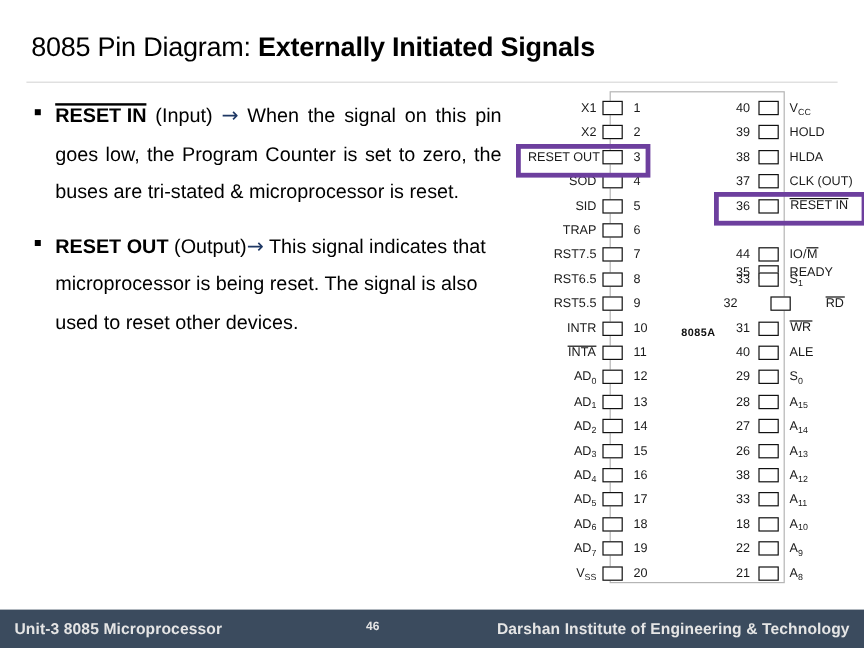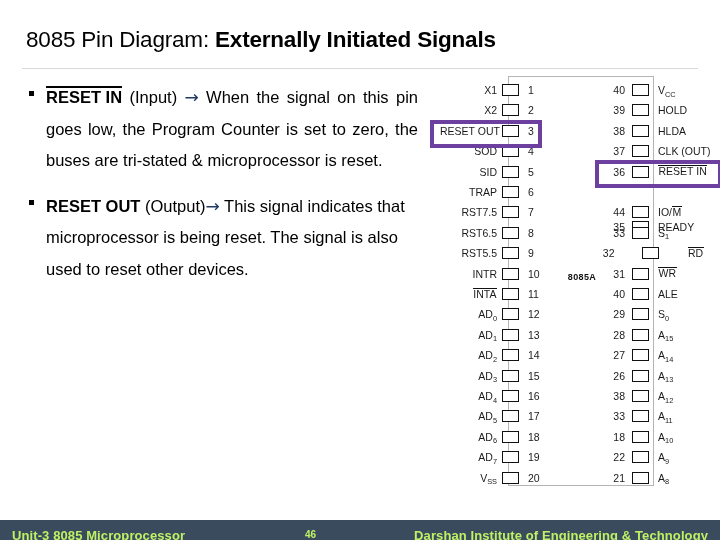--- a/index.html
+++ b/index.html
@@ -170,23 +170,23 @@
   }
   #hl-reset-out { left: -10px; top: 44px;  width: 112px; height: 28px; }
   #hl-reset-in  { left: 155px; top: 84px;  width: 127px; height: 28px; }
 
   
   #footer {
     position: absolute;
     left: 0;
     bottom: 0;
     width: 720px;
-    height: 20px;
+    height: 32px;
     background: #3b4b5e;
-    color: #bef264;
+    color: #e5e5e5;
   }
   #footer-left {
     position: absolute;
     left: 12px;
     top: 8px;
     font-size: 13px;
     font-weight: 600;
     letter-spacing: 0.1px;
   }
   #footer-page {

